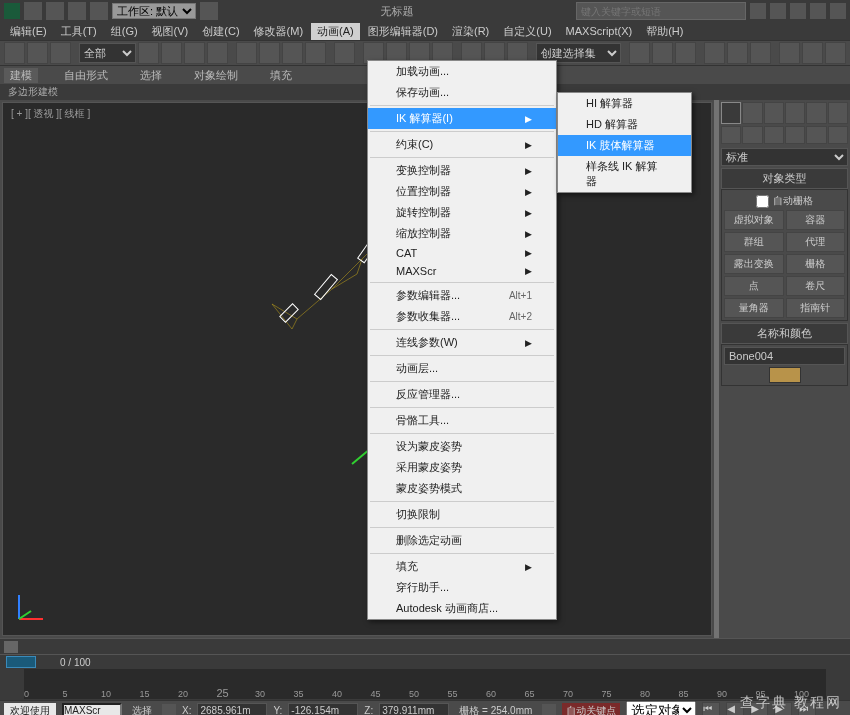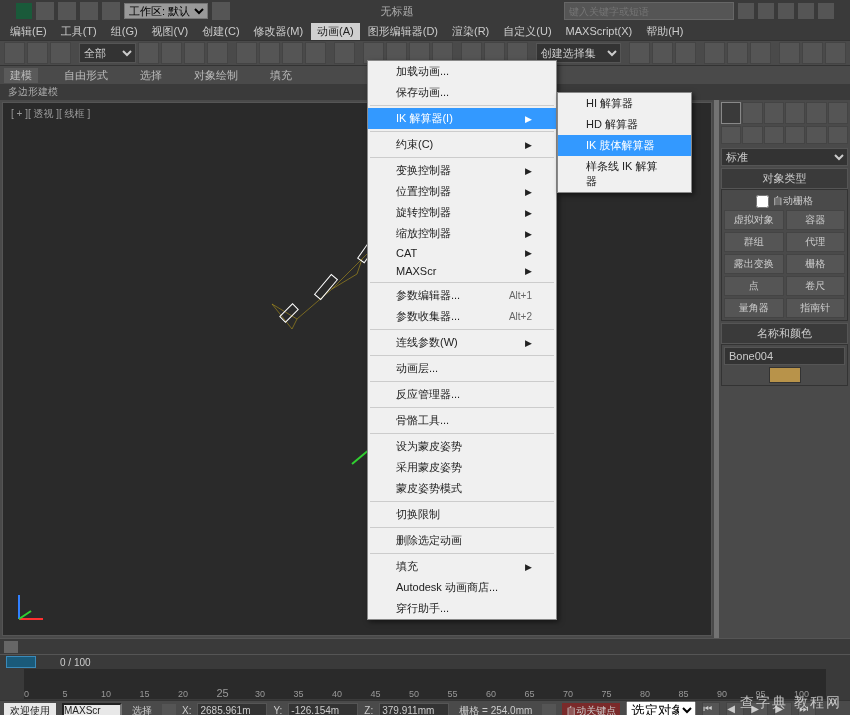--- a/index.html
+++ b/index.html
@@ -1,18 +1,18 @@
 <!DOCTYPE html>
 <html><head>
   <meta charset="utf-8">
   <style>
     * { margin: 0; padding: 0; box-sizing: border-box; font-family: "Microsoft YaHei", Arial, sans-serif; }
     body { background: #4a4a4a; color: #ccc; font-size: 11px; overflow: hidden; width: 850px; height: 715px; position: relative; }
     
-    .titlebar { height: 22px; background: #3a3a3a; display: flex; align-items: center; padding: 0 16px; gap: 4px; }
+    .titlebar { height: 22px; background: #3a3a3a; display: flex; align-items: center; padding: 0 4px; gap: 4px; }
     .titlebar .app-icon { width: 16px; height: 16px; background: #1a5a3a; }
     .titlebar .title-spacer { flex: 1; }
     .titlebar .doc-title { color: #aaa; }
     .titlebar .search-box { width: 170px; height: 18px; background: #555; border: 1px solid #666; color: #888; padding: 0 4px; font-size: 10px; }
     .titlebar .tb-icon { width: 16px; height: 16px; background: #555; }
     .workspace-sel { background: #999; height: 16px; font-size: 11px; }
     .quick-btn { width: 18px; height: 18px; background: #555; display: inline-block; }
     
     .menubar { height: 18px; background: #3a3a3a; display: flex; align-items: center; padding: 0 4px; gap: 2px; font-size: 11px; }
     .menubar .menu-item { padding: 1px 6px; color: #ccc; cursor: pointer; }
@@ -354,24 +354,24 @@
     <div class="dm-sep"></div>
     <div class="dm-item">
       <span>删除选定动画</span>
     </div>
     <div class="dm-sep"></div>
     <div class="dm-item">
       <span>填充</span>
       <span class="dm-arrow">▶</span>
     </div>
     <div class="dm-item">
+      <span>穿行助手...</span>
+    </div>
+    <div class="dm-item">
       <span>Autodesk 动画商店...</span>
-    </div>
-    <div class="dm-item">
-      <span>穿行助手...</span>
     </div>
   </div>
 <div class="submenu" id="ik-submenu">
     <div class="dm-item">HI 解算器</div>
     <div class="dm-item">HD 解算器</div>
     <div class="dm-item highlighted">IK 肢体解算器</div>
     <div class="dm-item">样条线 IK 解算器</div>
   </div>
 
 <div class="viewport-scroll">

